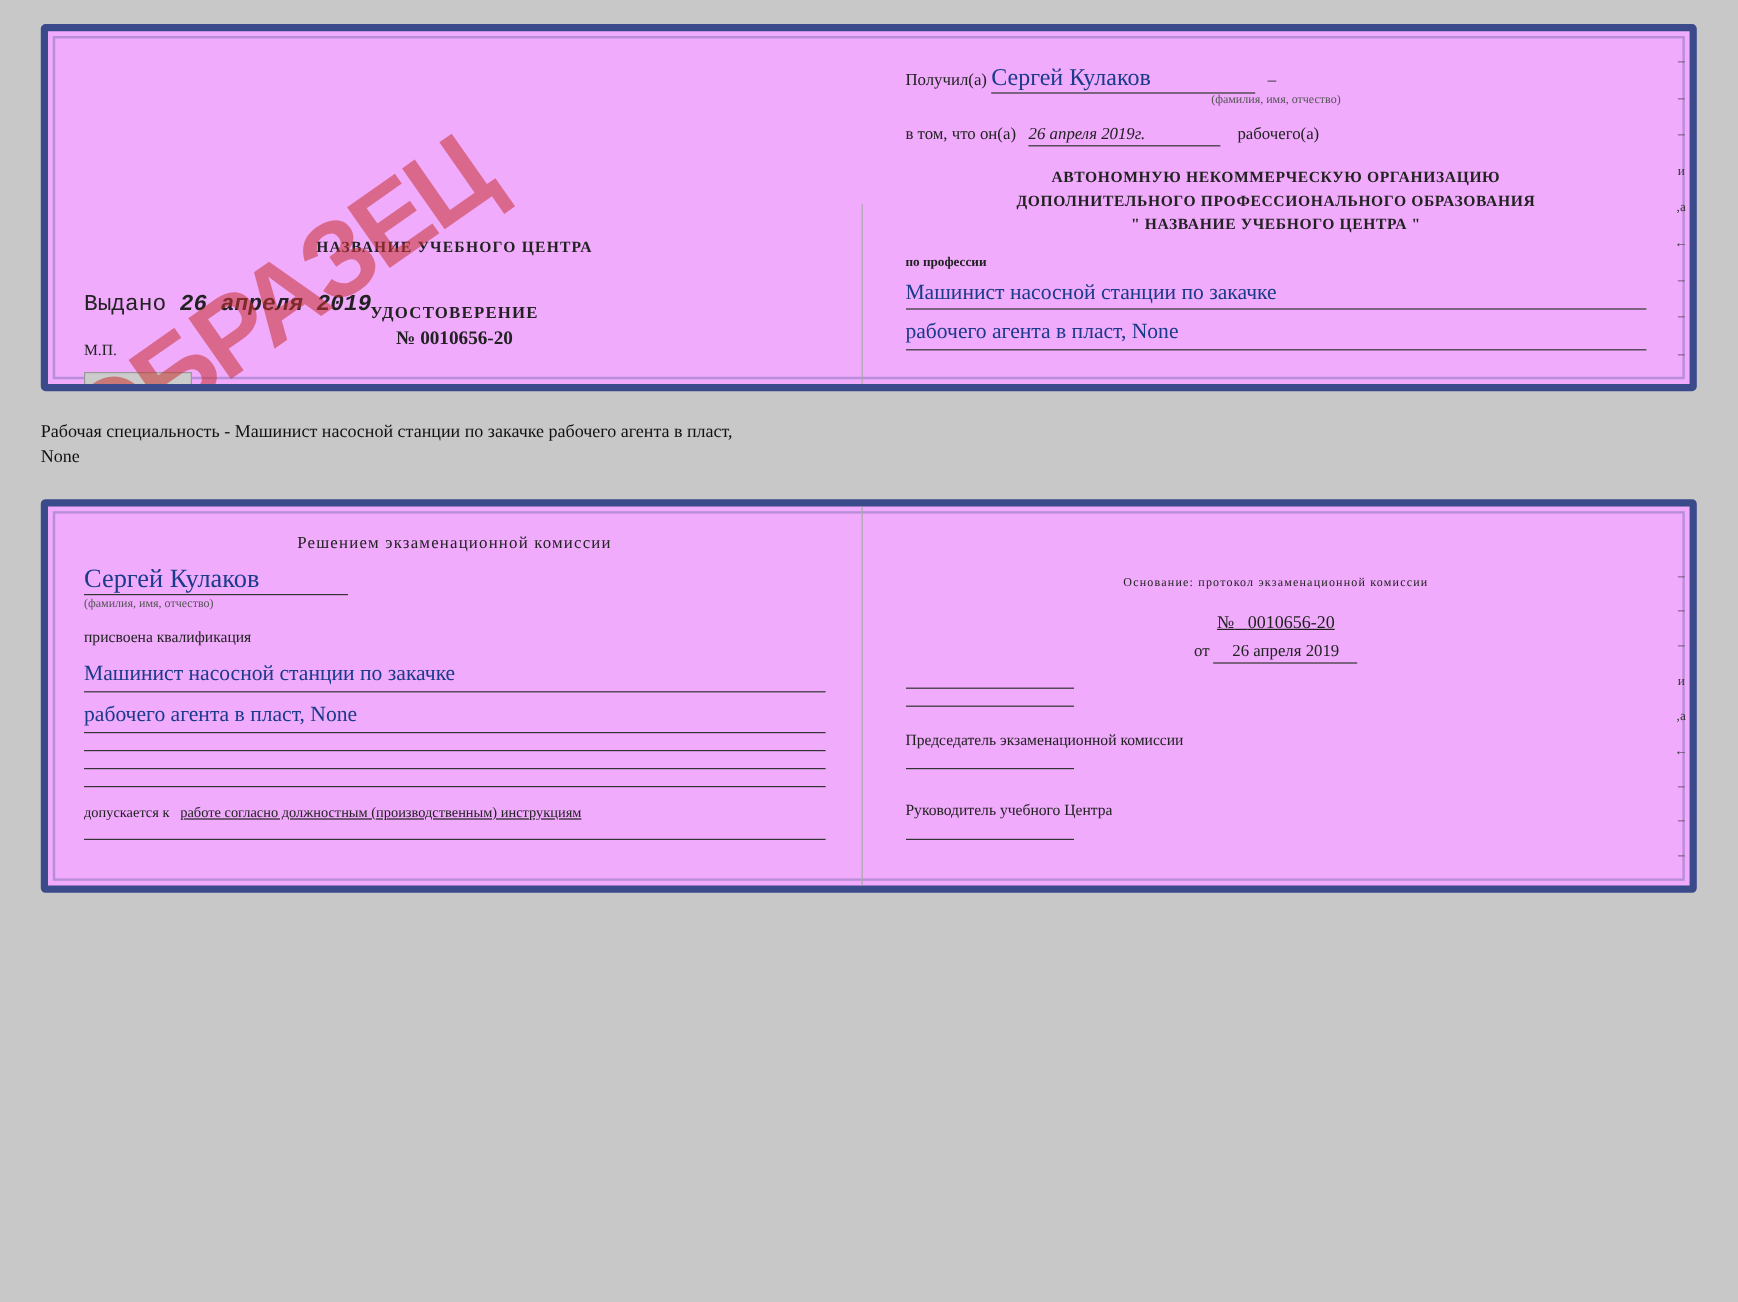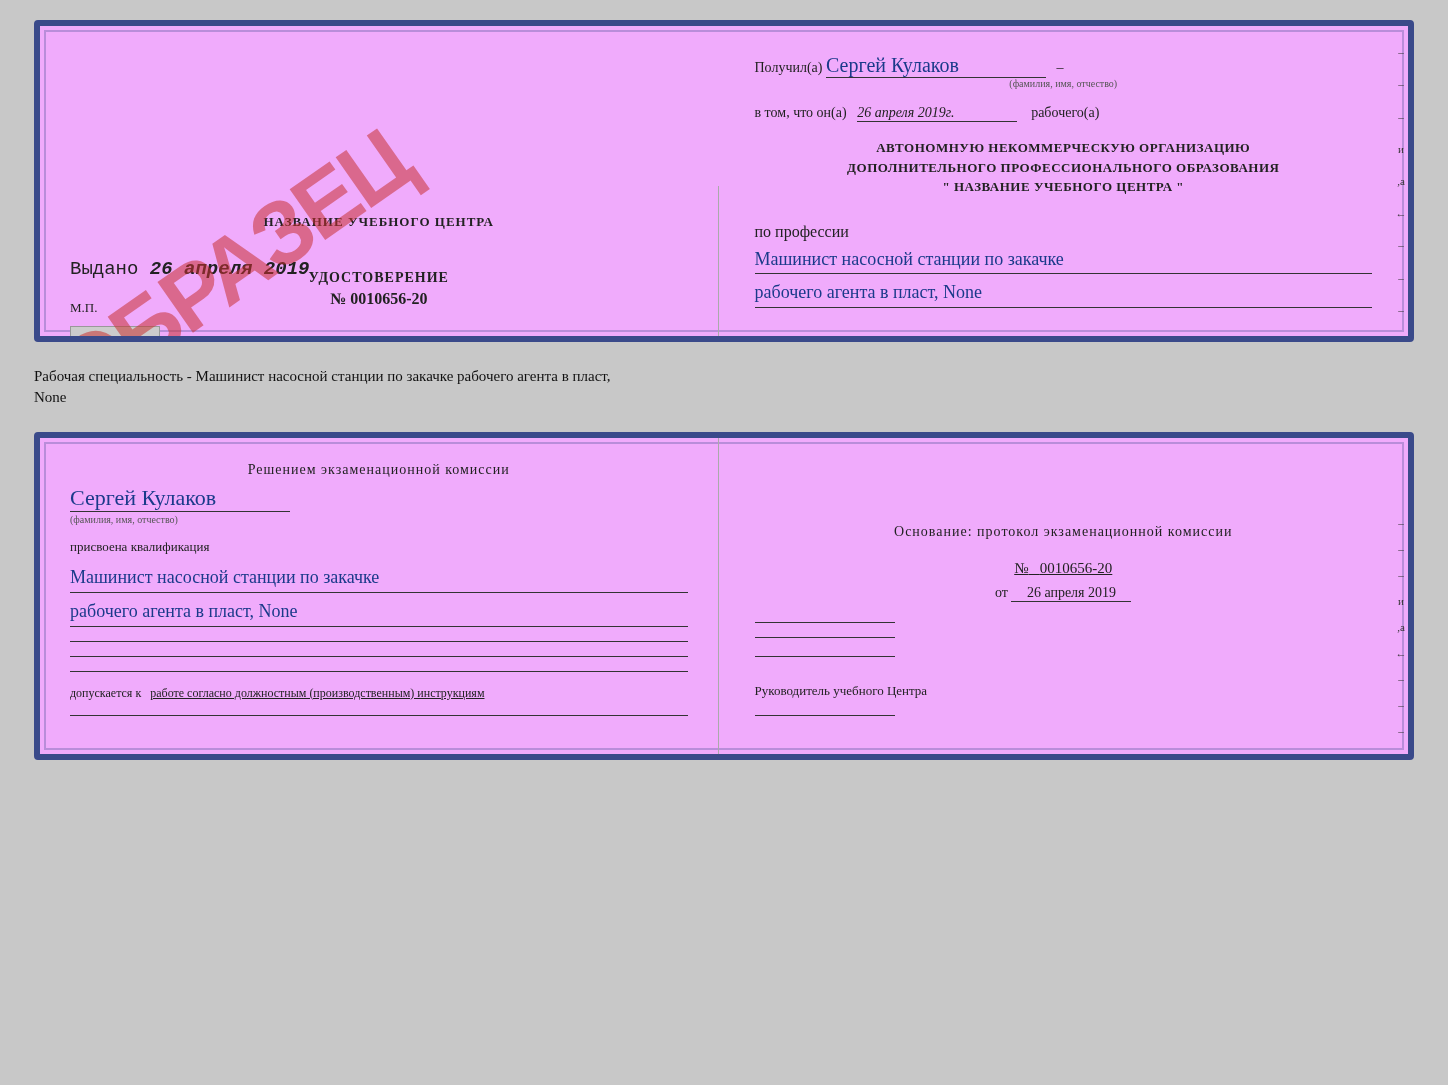--- a/index.html
+++ b/index.html
@@ -156,23 +156,24 @@
       margin: 14px 0;
       font-size: 13px;
       color: #222;
       font-weight: bold;
       text-align: center;
       letter-spacing: 0.5px;
       line-height: 1.5;
     }
 
     .profession-label {
-      font-size: 16px;
-      color: #222;
-      margin-top: 26px;
+      font-size: 11px;
+      color: #222;
+      margin-top: 16px;
+      font-weight: bold;
     }
 
     .profession-value {
       font-family: 'Segoe Script', 'Brush Script MT', cursive;
       font-size: 18px;
       color: #1a3a8a;
       border-bottom: 1px solid #333;
       display: block;
       margin-top: 4px;
       line-height: 1.6;
@@ -252,21 +253,21 @@
     .допускается-value {
       text-decoration: underline;
     }
 
     
     .bottom-right {
       padding: 24px 36px;
     }
 
     .basis-title {
-      font-size: 14px;
+      font-size: 10px;
       letter-spacing: 1px;
       color: #222;
       margin-bottom: 20px;
       text-align: center;
     }
 
     .protocol-number {
       font-size: 15px;
       color: #222;
       text-align: center;
@@ -444,20 +445,21 @@
 
     <div class="protocol-date">
       <span>от</span>
       <span class="protocol-date-val">26 апреля 2019</span>
     </div>
 
     <div class="blank-line" style="width:140px;"></div>
     <div class="blank-line" style="width:140px;"></div>
 
     <div class="role-block">
+      <div>Председатель экзаменационной комиссии</div>
       <div class="signature-line"></div>
     </div>
 
     <div class="role-block" style="margin-top: 24px;">
       <div>Руководитель учебного Центра</div>
       <div class="signature-line"></div>
     </div>
 
     <div class="strikethrough-decor">
       <span>–</span>

